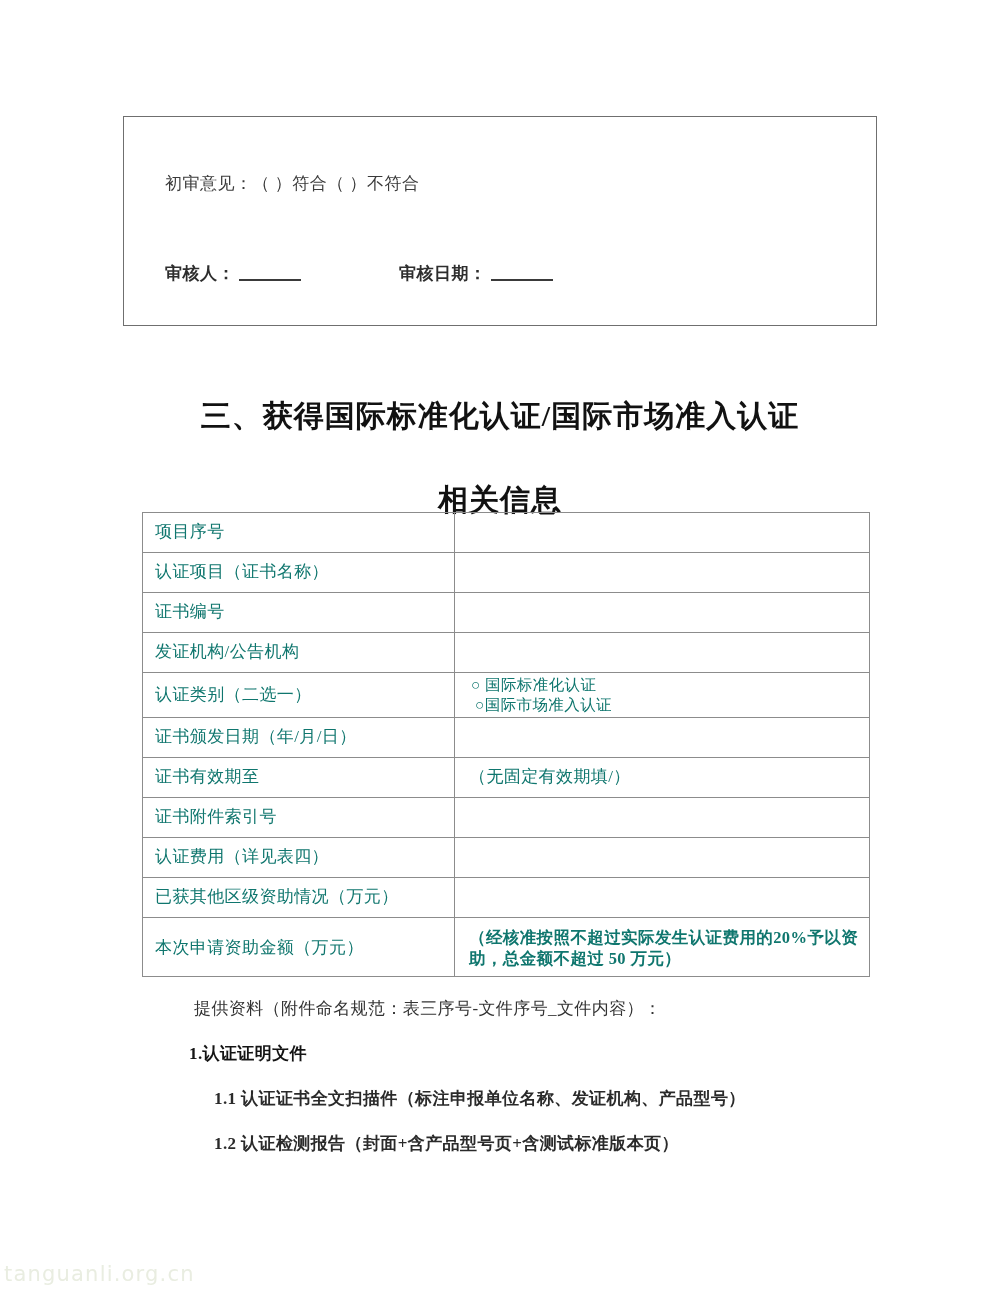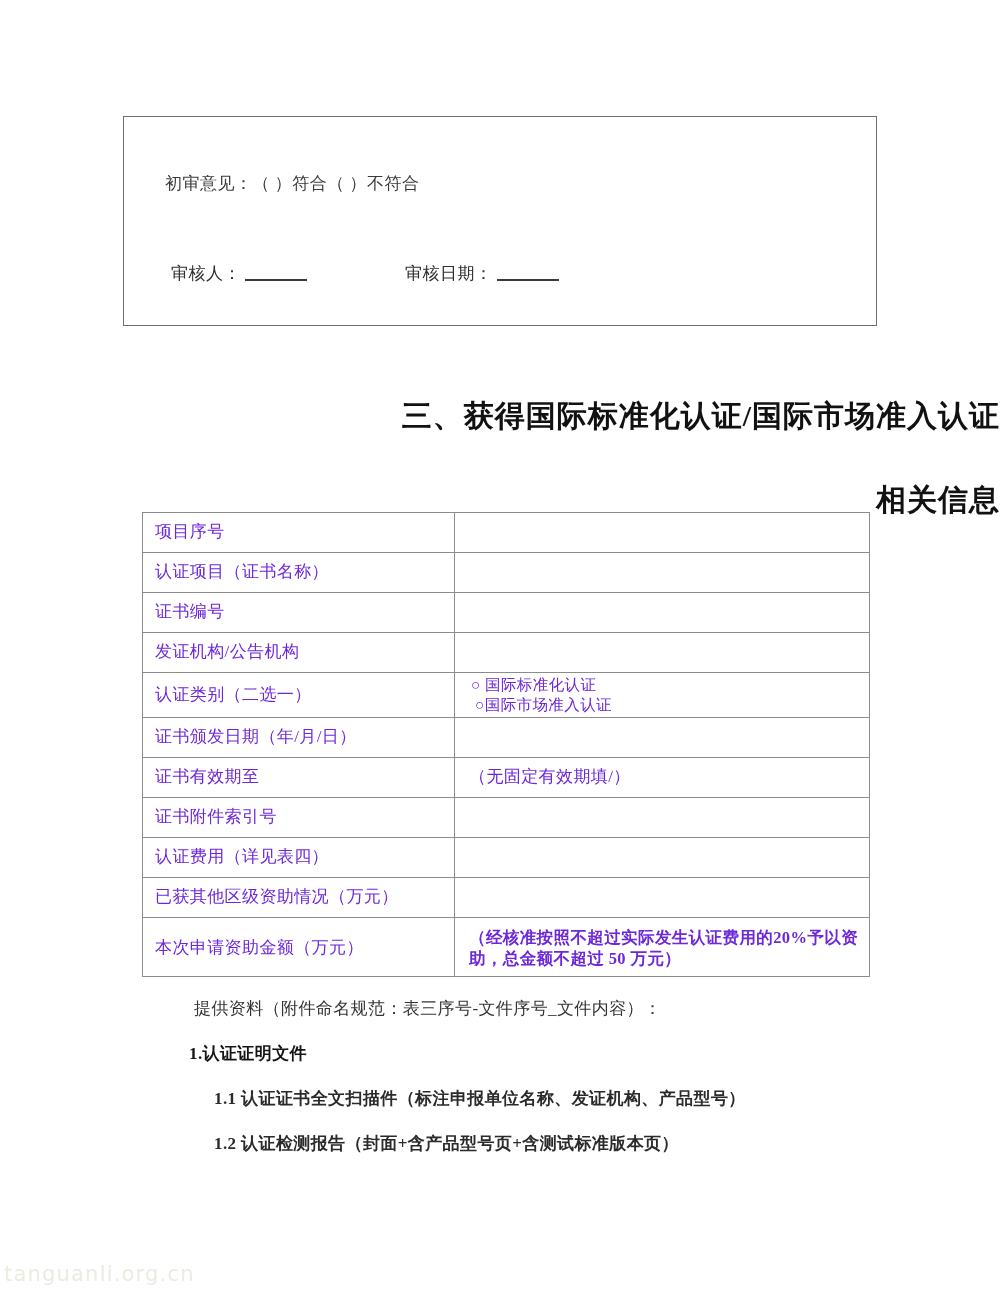--- a/index.html
+++ b/index.html
@@ -30,46 +30,47 @@
     position: absolute;
     left: 41px;
     top: 55px;
     font-size: 17px;
     letter-spacing: 0.5px;
     white-space: nowrap;
     color: #3a3a3a;
   }
   .review-line-2 {
     position: absolute;
-    left: 47px;
+    left: 41px;
     top: 145px;
     font-size: 17px;
     letter-spacing: 0.5px;
     white-space: nowrap;
     color: #2e2e2e;
+    font-weight: bold;
   }
   .review-gap {
     display: inline-block;
     width: 98px;
   }
   .blank-rule {
     display: inline-block;
     width: 62px;
     border-bottom: 2px solid #3a3a3a;
     vertical-align: -2px;
     margin-left: 4px;
   }
 
   
   .section-title {
     position: absolute;
     left: 0;
     top: 394px;
     width: 1000px;
-    text-align: right;
+    text-align: center;
     font-size: 30px;
     font-weight: bold;
     letter-spacing: 1px;
     line-height: 1.45;
     color: #111111;
   }
   .section-title .line2 {
     display: block;
     margin-top: 40px;
   }
@@ -80,21 +81,21 @@
     left: 142px;
     top: 512px;
     width: 701px;
     border-collapse: collapse;
     table-layout: fixed;
   }
   .info-table td {
     border: 1px solid #8c8c8c;
     padding: 0 0 0 12px;
     font-size: 17px;
-    color: #6d28d9;
+    color: #0f766e;
     vertical-align: middle;
     height: 39px;
     line-height: 1.35;
     letter-spacing: 0.4px;
   }
   .info-table td.label { width: 299px; }
   .info-table td.value { width: 400px; padding-left: 14px; }
   .info-table tr.row-category td { height: 42px; vertical-align: middle; }
   .info-table tr.row-total td {
     height: 56px;

